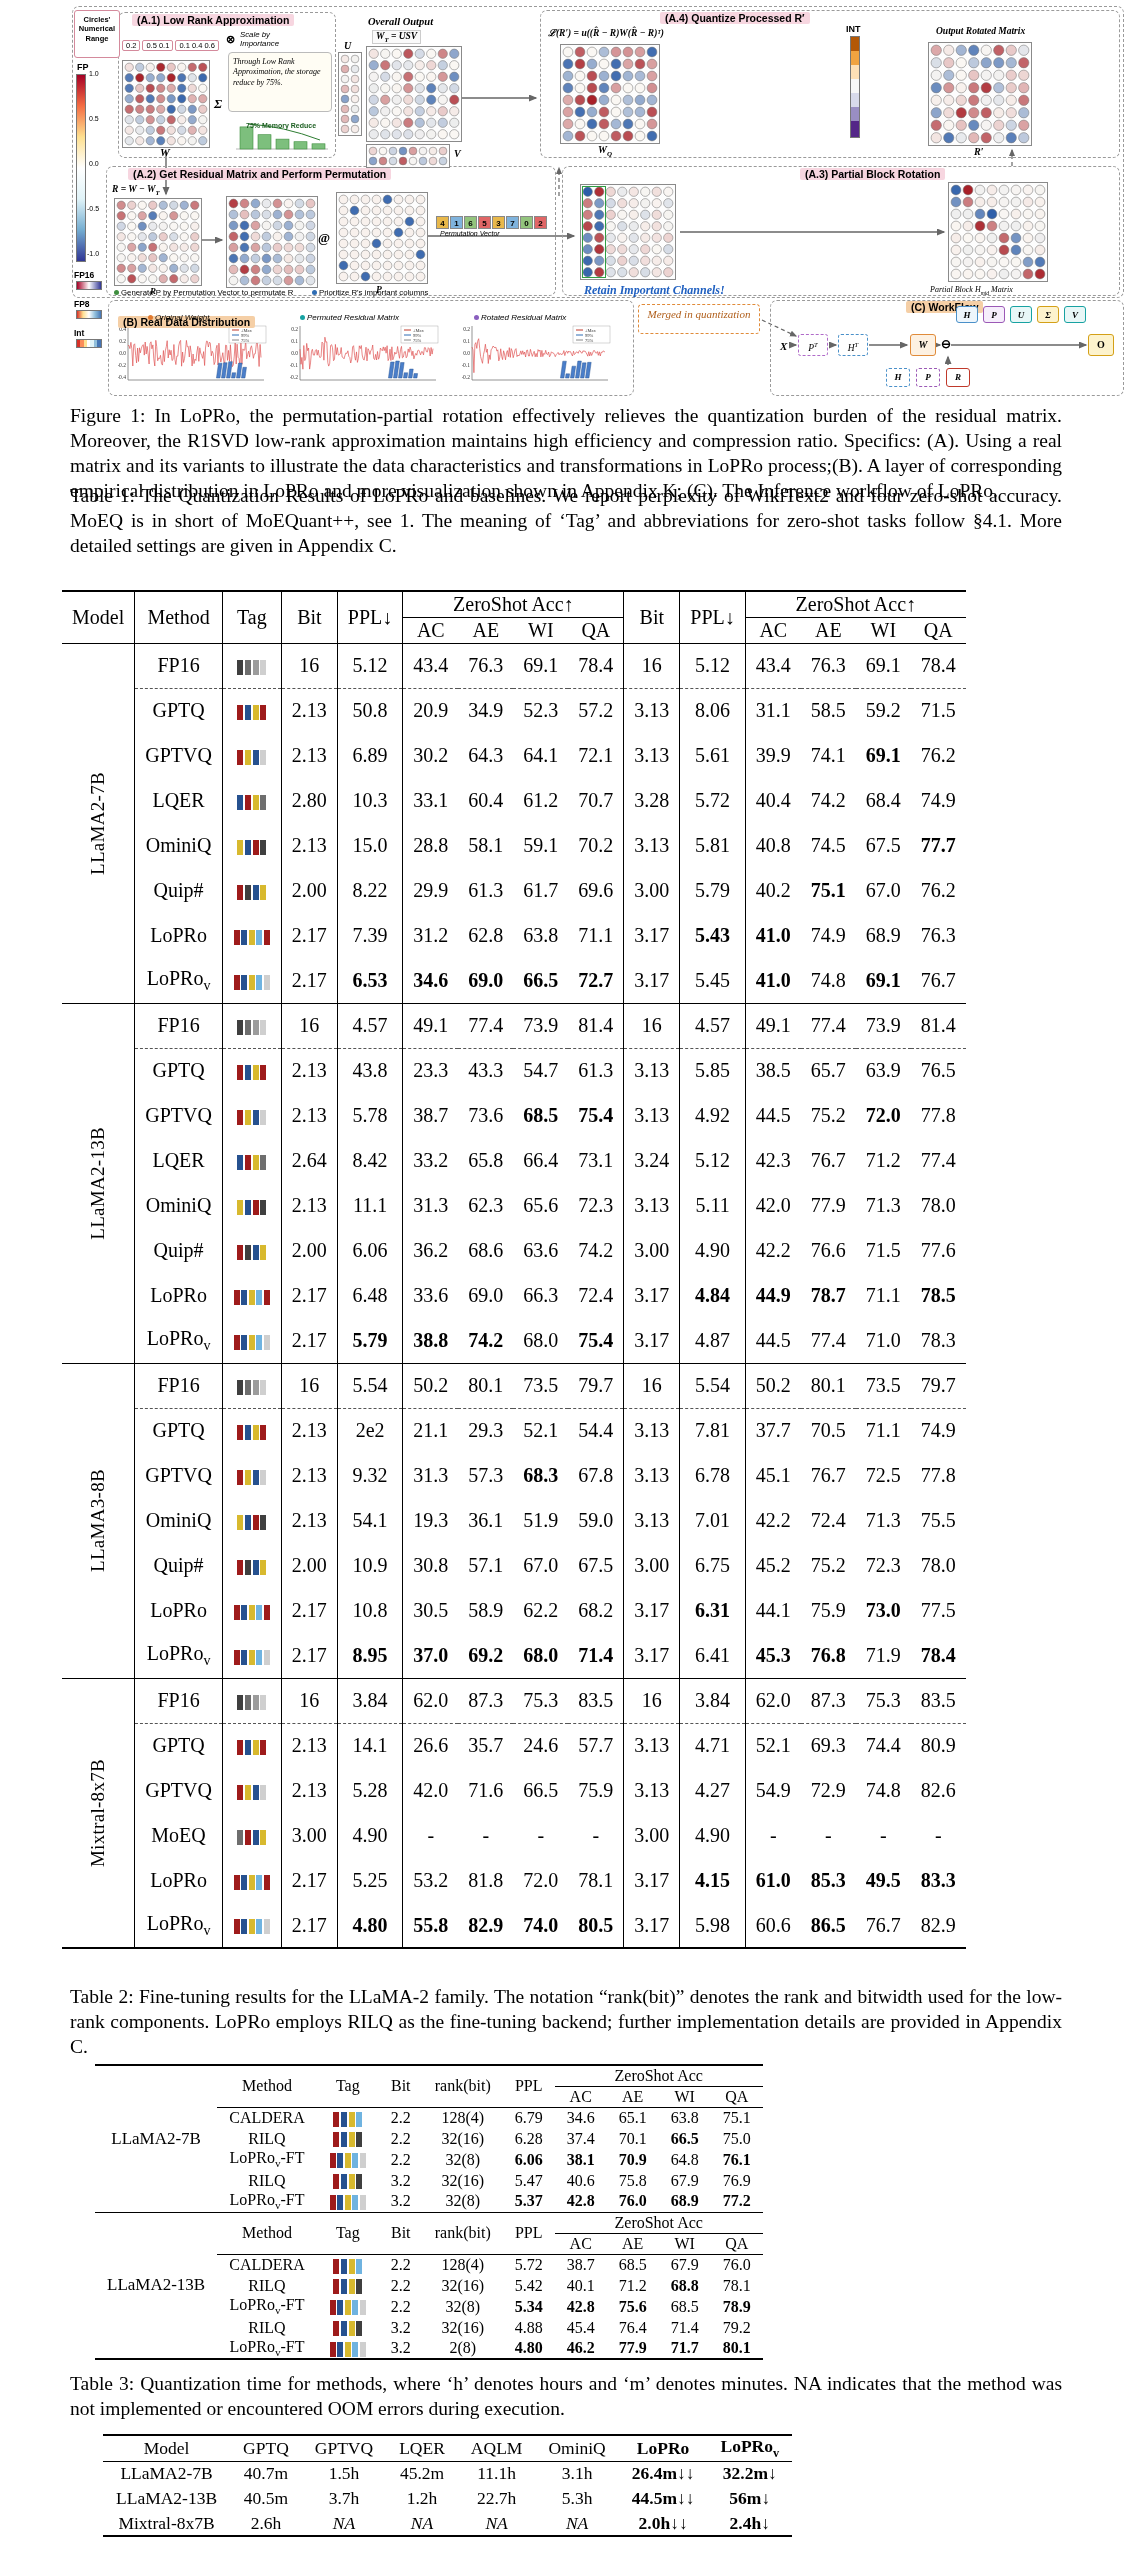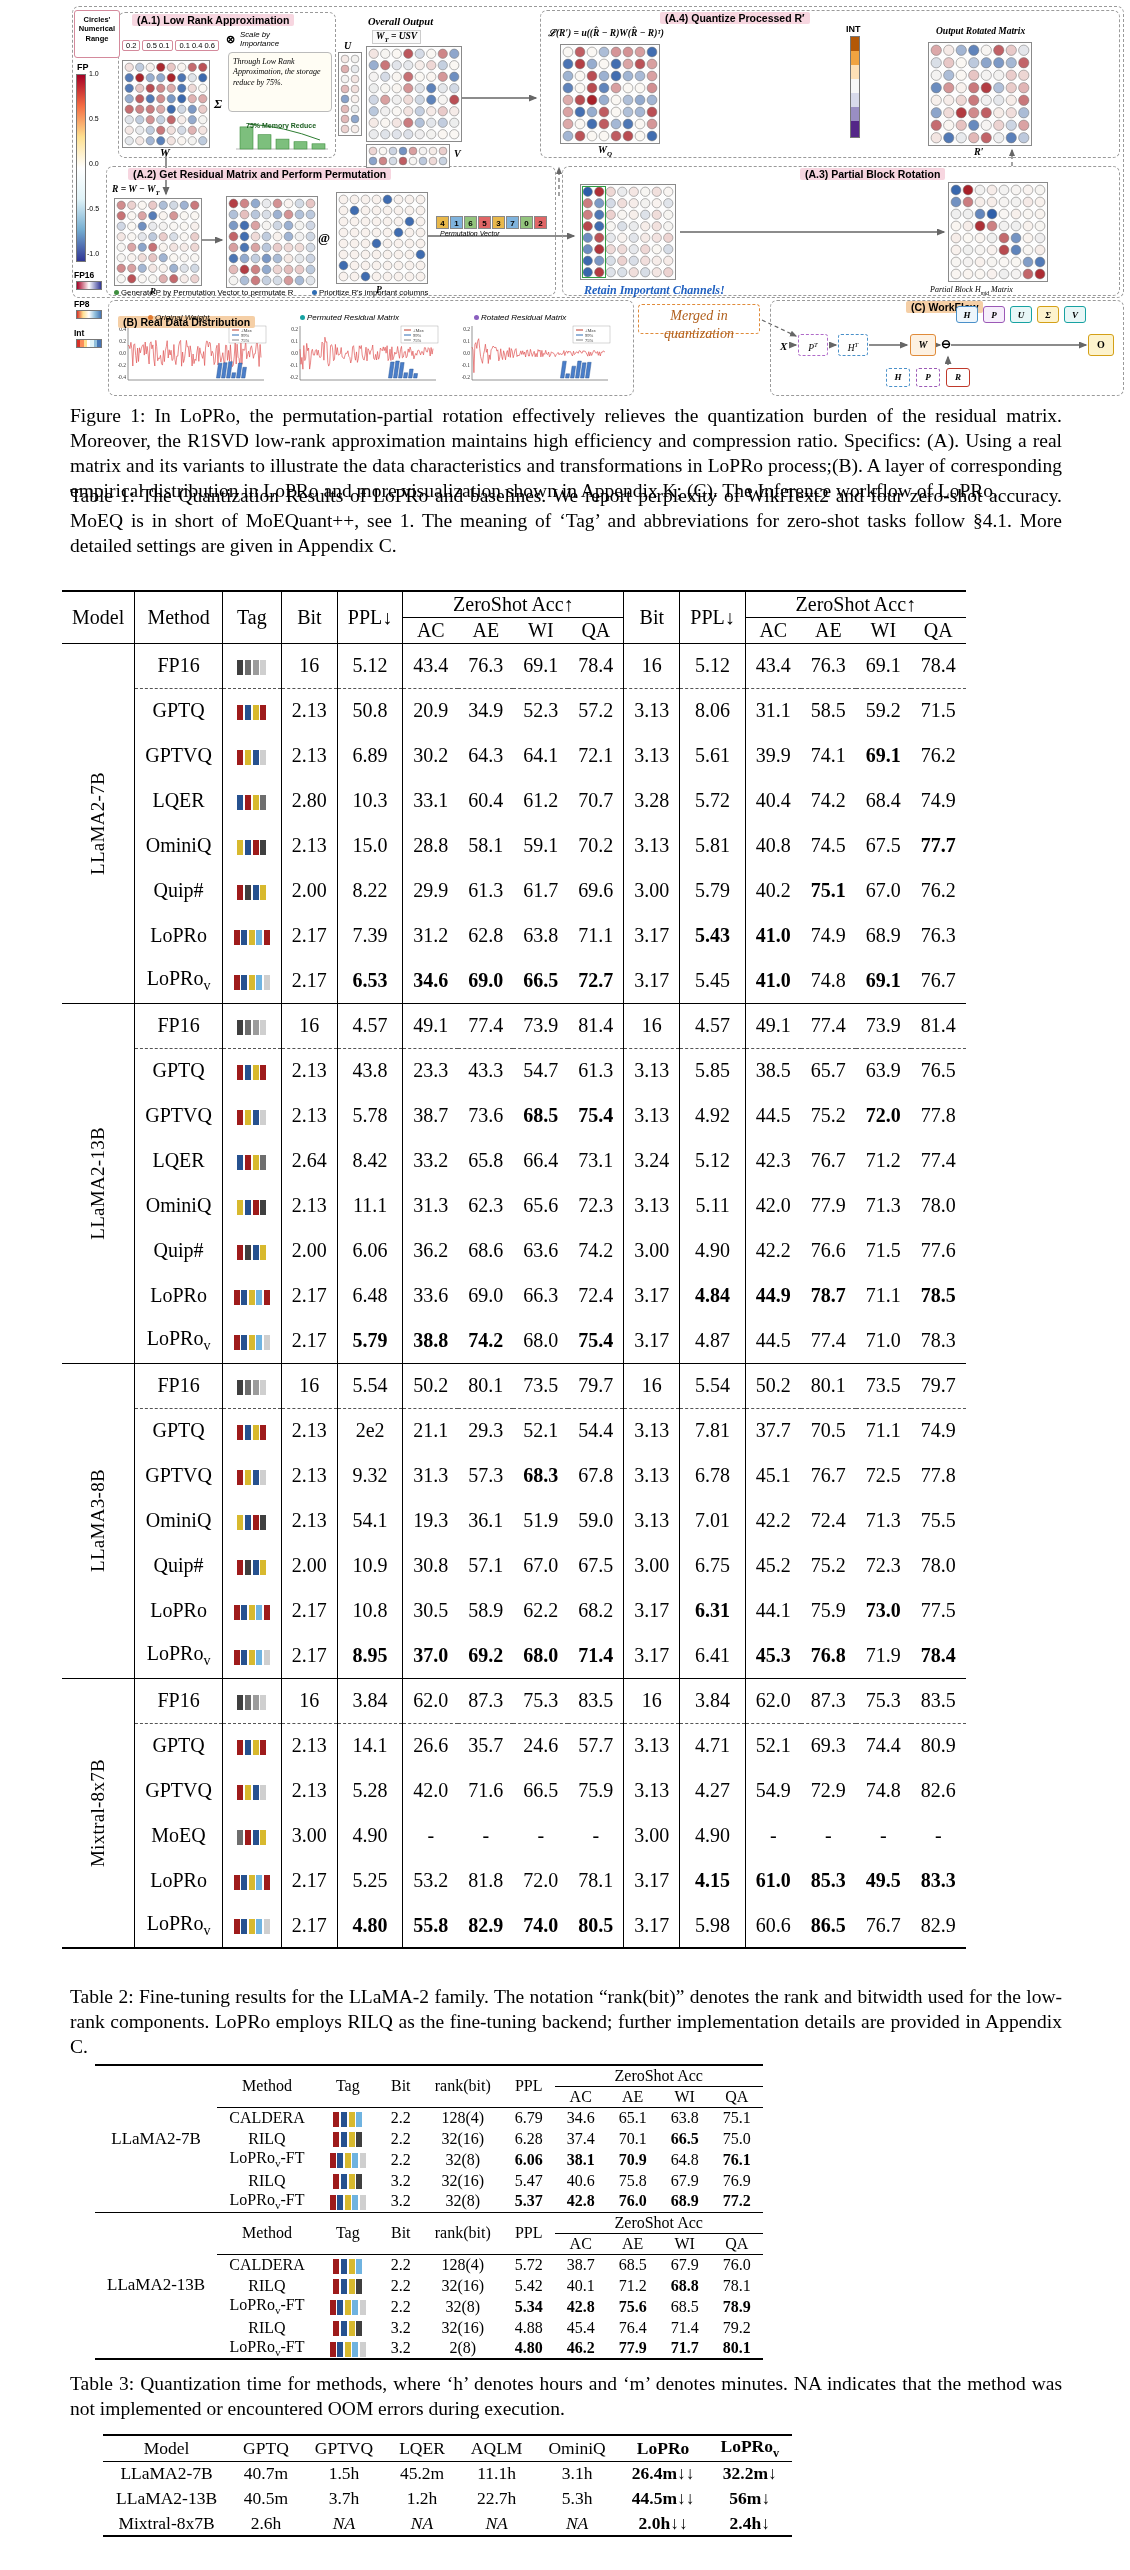--- a/index.html
+++ b/index.html
@@ -842,21 +842,21 @@
         <rect x="106" y="37.189279015176" width="3.6" height="16.810720984824002" fill="#4a7ec9" stroke="#26518f" stroke-width="0.4" transform="skewX(-8)"></rect>
         <rect x="111" y="49.80522084236145" width="3.6" height="4.19477915763855" fill="#4a7ec9" stroke="#26518f" stroke-width="0.4" transform="skewX(-8)"></rect>
         <rect x="116" y="42.137521617114544" width="3.6" height="11.862478382885456" fill="#4a7ec9" stroke="#26518f" stroke-width="0.4" transform="skewX(-8)"></rect>
         <rect x="121" y="37.00287175178528" width="3.6" height="16.99712824821472" fill="#4a7ec9" stroke="#26518f" stroke-width="0.4" transform="skewX(-8)"></rect>
         <rect x="126" y="38.87483048439026" width="3.6" height="15.125169515609741" fill="#4a7ec9" stroke="#26518f" stroke-width="0.4" transform="skewX(-8)"></rect>
         <rect x="131" y="38.31530499458313" width="3.6" height="15.68469500541687" fill="#4a7ec9" stroke="#26518f" stroke-width="0.4" transform="skewX(-8)"></rect>
       </svg></div>
 
   <div class="panel" style="left:770px;top:296px;width:354px;height:96px"></div>
   <div class="ptitle pill-orange" style="left:906px;top:297px">(C) WorkFlow</div>
-  <div class="abs" style="left:638px;top:300px;width:122px;height:30px;border:1.2px dashed #e08b3a;border-radius:4px;color:#b05e1a;font-size:14px;font-style:italic;text-align:center;line-height:1.3;padding-top:2px;z-index:4">Merged in quantization</div>
+  <div class="abs" style="left:638px;top:300px;width:122px;height:30px;border:1.2px dashed #e08b3a;border-radius:4px;color:#b05e1a;font-size:11px;font-style:italic;text-align:center;line-height:1.3;padding-top:2px;z-index:4">Merged in quantization</div>
   <div class="flab" style="left:780px;top:336px;font-size:11px">X</div>
   <div class="abs" style="left:798px;top:330px;width:30px;height:22px;border:1.3px dashed #b06bc9;border-radius:3px;text-align:center;font-size:9.5px;font-style:italic;line-height:20px;z-index:4">
     <span>P</span><sup>T</sup>
   </div>
   <div class="abs" style="left:838px;top:330px;width:30px;height:22px;border:1.3px dashed #4a90c9;border-radius:3px;text-align:center;font-size:9.5px;font-style:italic;line-height:20px;z-index:4">
     <span>H</span><sup>T</sup>
   </div>
   <div class="abs" style="left:910px;top:330px;width:26px;height:22px;border:1.4px solid #e08b3a;background:#fdf1e2;border-radius:3px;text-align:center;font-size:10px;font-weight:bold;font-style:italic;line-height:20px;z-index:4">W</div>
   <div class="flab" style="left:941px;top:333px;font-size:12px;font-style:normal">⊖</div>
   <div id="crow" class="abs" style="left:956px;top:300px;z-index:4"><span style="display:inline-block;width:22px;height:17px;line-height:16px;text-align:center;font-size:9px;font-weight:bold;font-style:italic;border:1.3px solid #4a90c9;background:#eef6fc;border-radius:3px;margin-right:5px">H</span><span style="display:inline-block;width:22px;height:17px;line-height:16px;text-align:center;font-size:9px;font-weight:bold;font-style:italic;border:1.3px solid #9b59b6;background:#f6eefc;border-radius:3px;margin-right:5px">P</span><span style="display:inline-block;width:22px;height:17px;line-height:16px;text-align:center;font-size:9px;font-weight:bold;font-style:italic;border:1.3px solid #17a2a2;background:#e8f7f7;border-radius:3px;margin-right:5px">U</span><span style="display:inline-block;width:22px;height:17px;line-height:16px;text-align:center;font-size:9px;font-weight:bold;font-style:italic;border:1.3px solid #d4a017;background:#fdf3cd;border-radius:3px;margin-right:5px">Σ</span><span style="display:inline-block;width:22px;height:17px;line-height:16px;text-align:center;font-size:9px;font-weight:bold;font-style:italic;border:1.3px solid #17a2a2;background:#e8f7f7;border-radius:3px;margin-right:5px">V</span></div>

